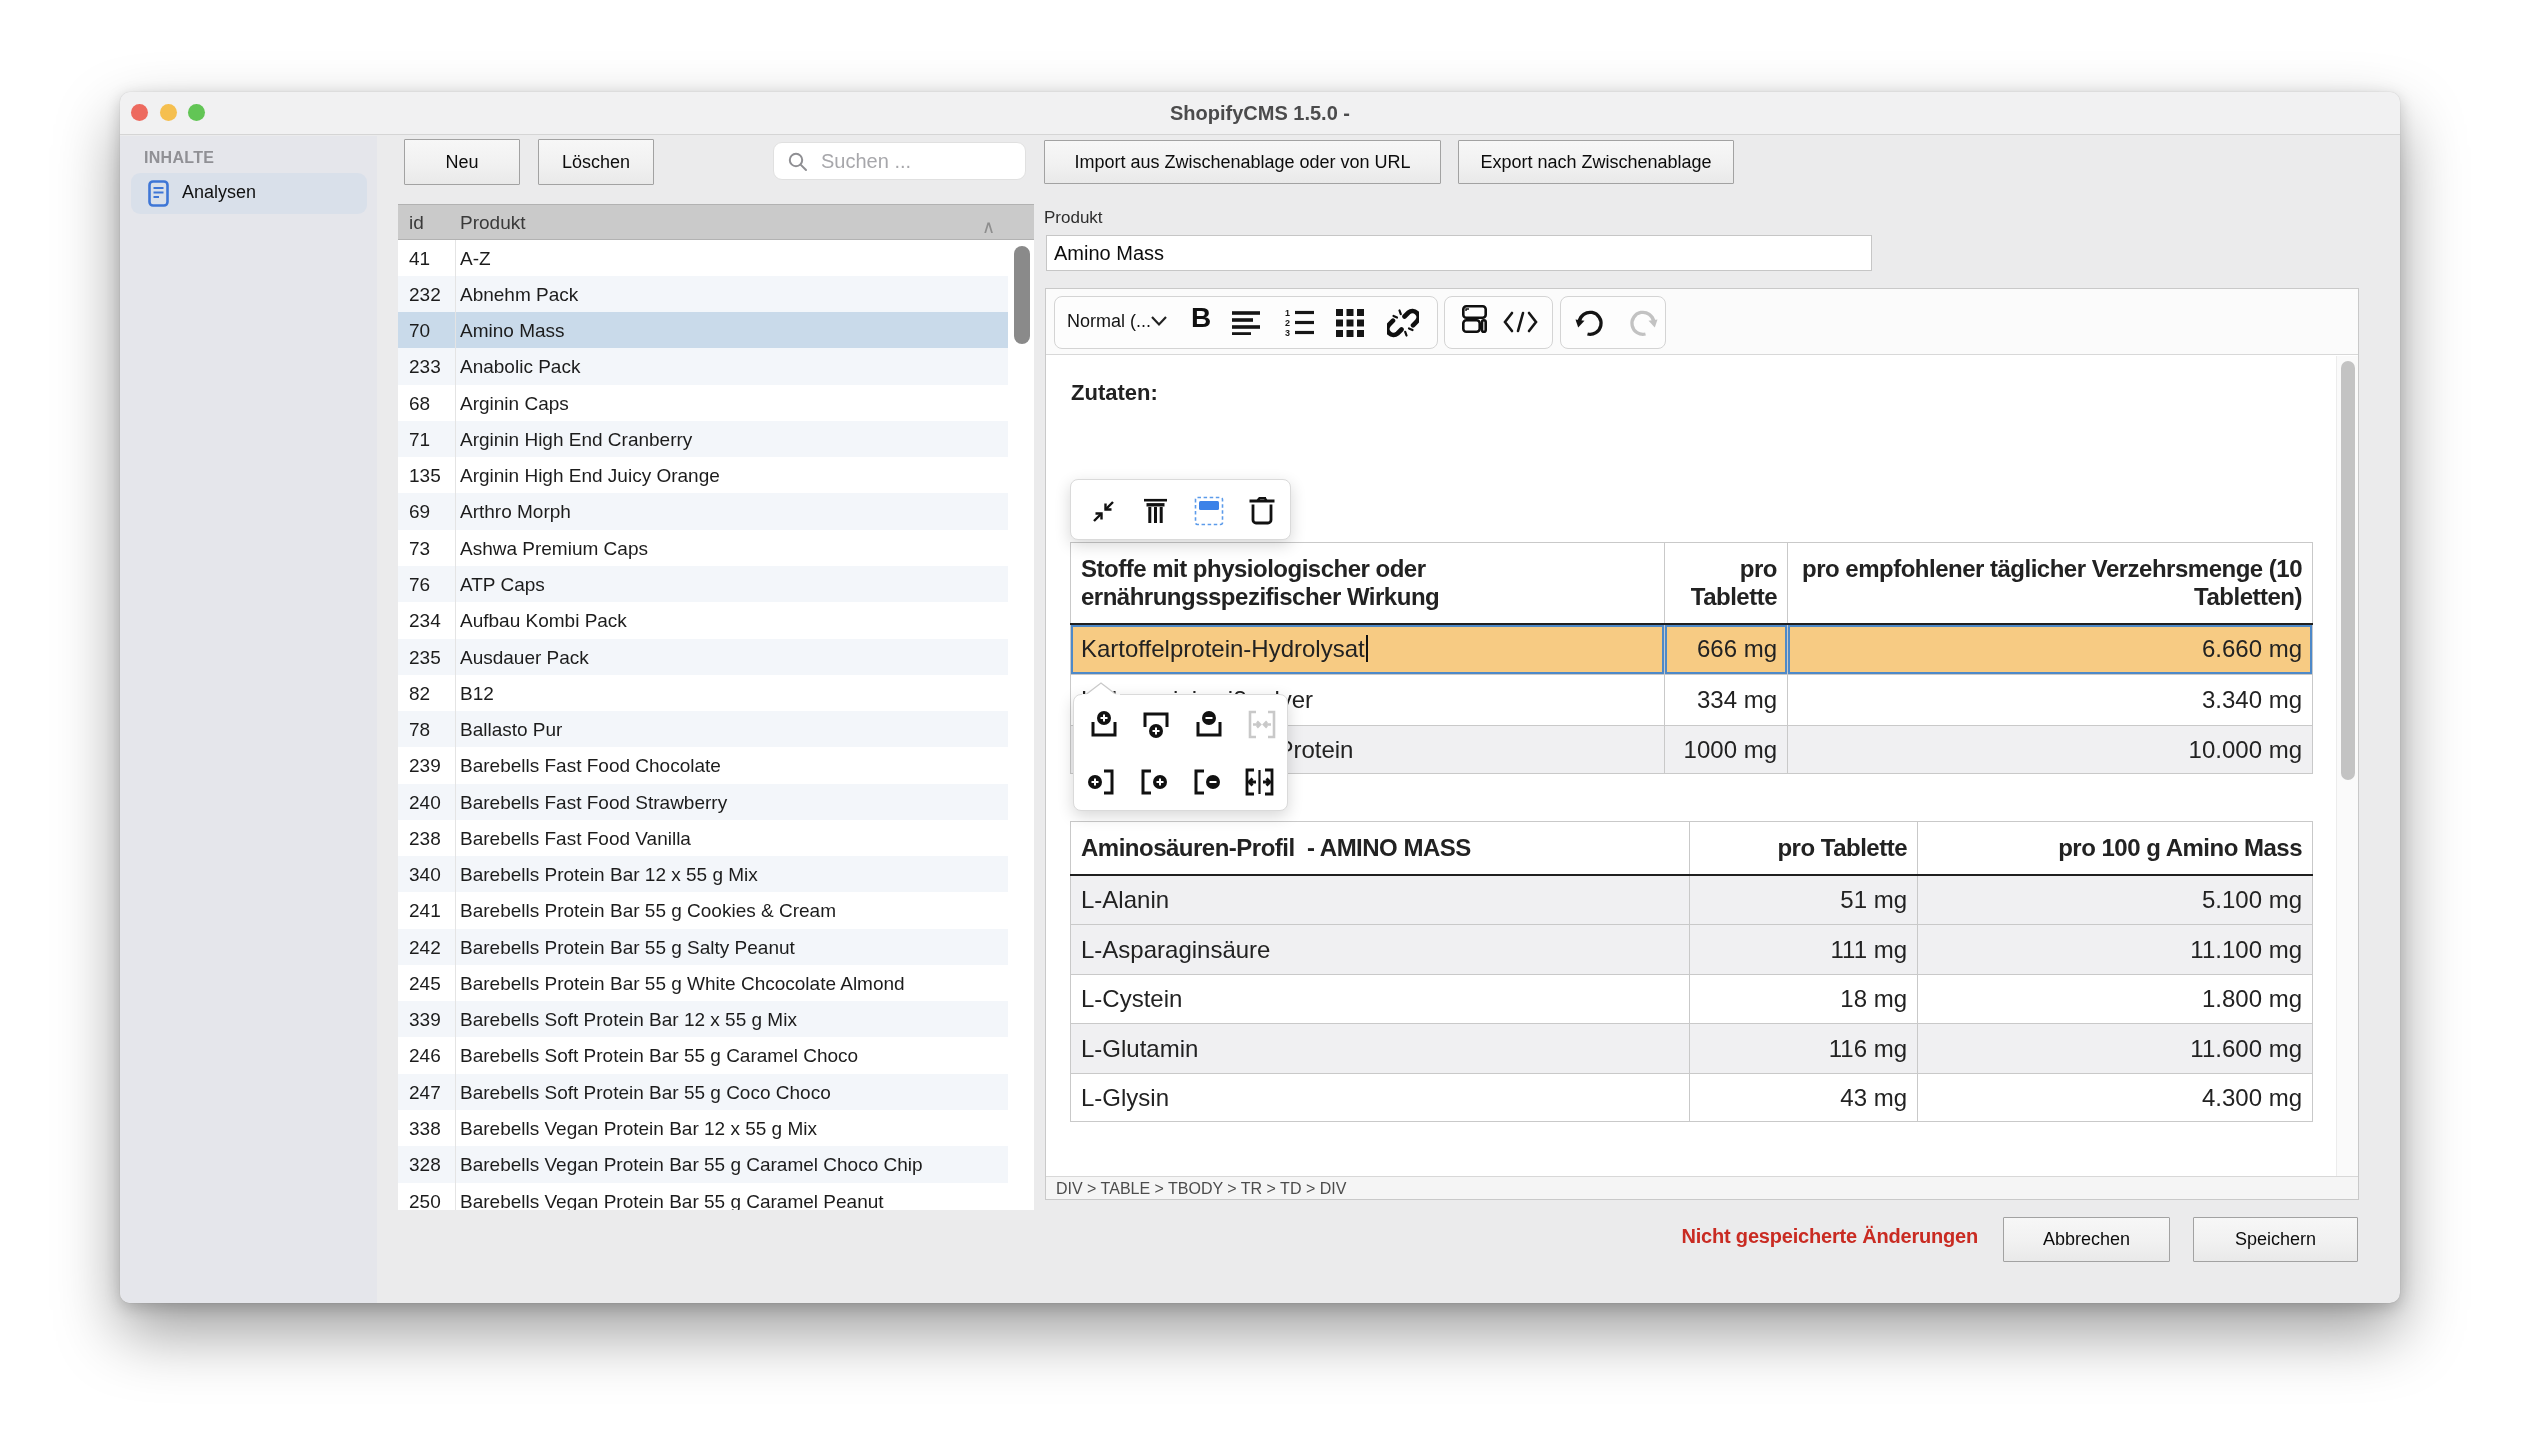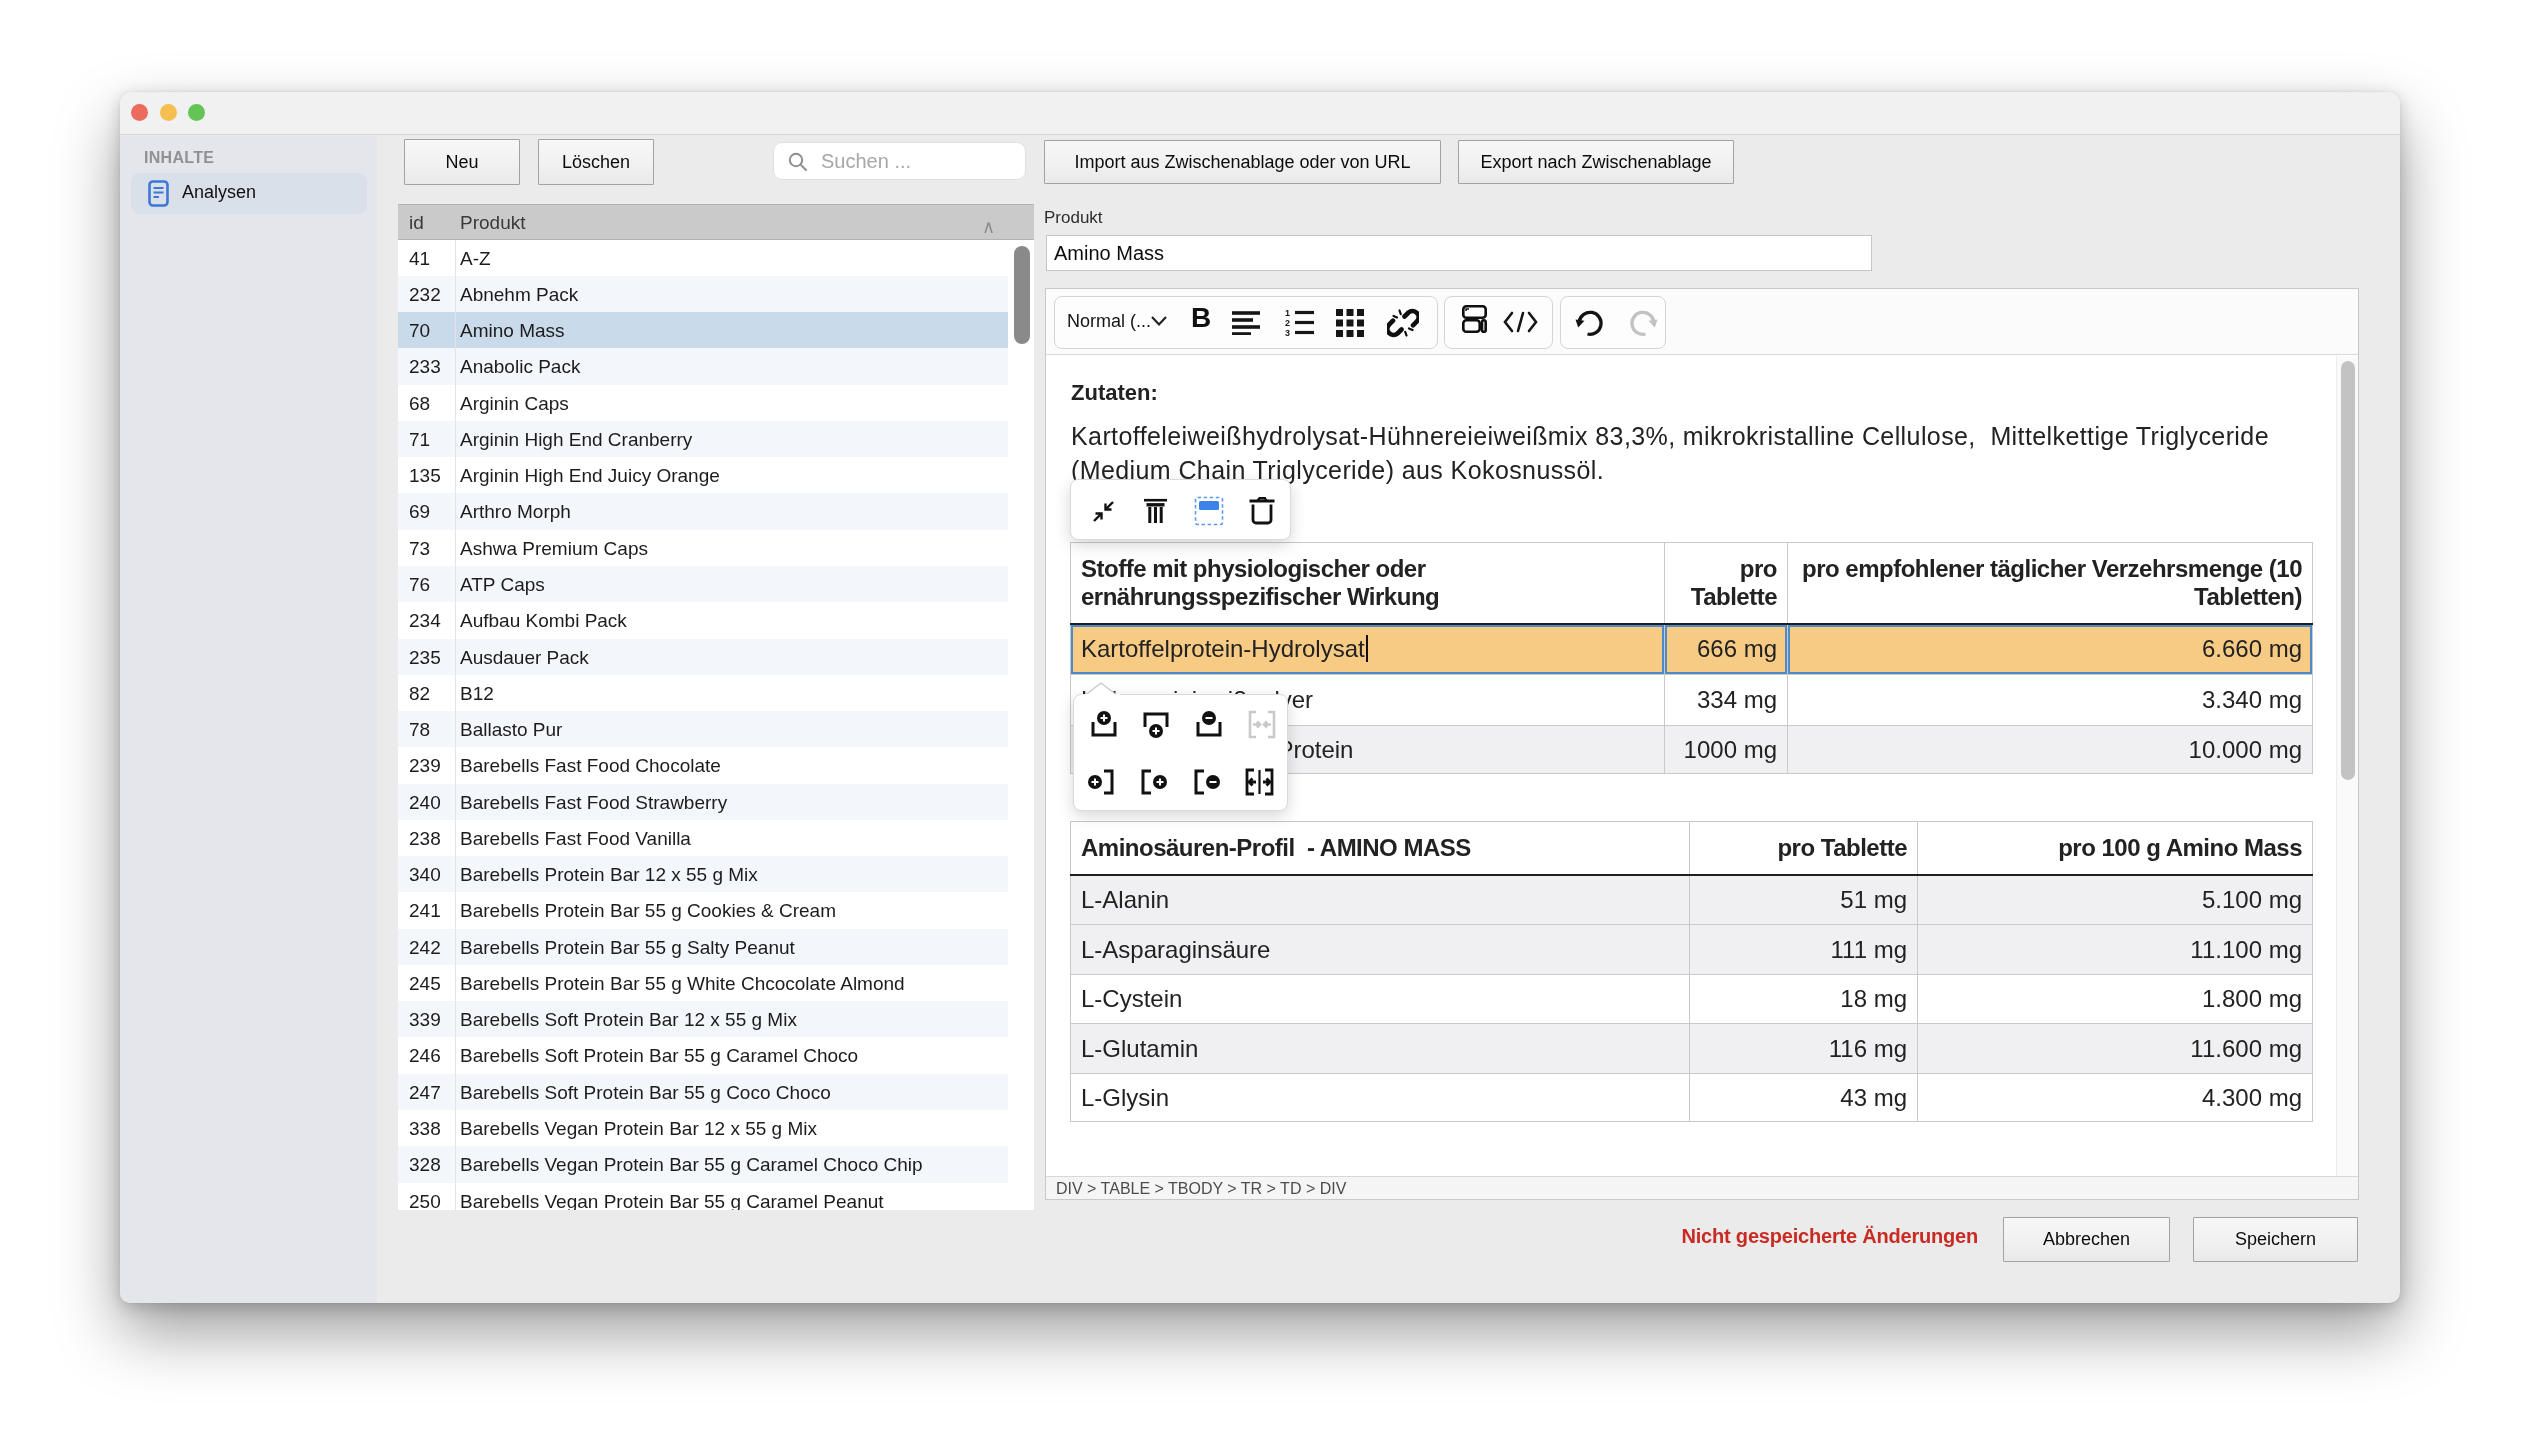--- a/index.html
+++ b/index.html
@@ -57,20 +57,21 @@
 
   .redmsg { position:absolute; top:1133px; font-size:20px; font-weight:700; color:#c92b22; letter-spacing:-0.2px; }
 </style>
 </head>
 <body>
 <div class="window">
   <div class="titlebar">
     <div class="light" style="left:11px; background:#ed6a5f;"></div>
     <div class="light" style="left:40px; background:#f5bf4f;"></div>
     <div class="light" style="left:68px; background:#62c555;"></div>
+    <div class="title">ShopifyCMS 1.5.0 -</div>
   </div>
   <div class="sidebar">
     <div class="sb-head">INHALTE</div>
     <div class="sb-item">
       <svg class="ic" style="left:17px; top:7px;" width="21" height="27" viewBox="0 0 21 27">
         <rect x="1.5" y="1.5" width="18" height="24" rx="3.5" fill="none" stroke="#3e76d6" stroke-width="2.6"></rect>
         <line x1="5.5" y1="8" x2="15.5" y2="8" stroke="#3e76d6" stroke-width="2"></line>
         <line x1="5.5" y1="12.5" x2="15.5" y2="12.5" stroke="#3e76d6" stroke-width="2"></line>
         <line x1="5.5" y1="17" x2="11" y2="17" stroke="#3e76d6" stroke-width="2"></line>
       </svg>
@@ -288,21 +289,20 @@
         <polygon points="0.5,11.5 9.5,12.8 3.2,19.5" fill="#141414"></polygon>
       </svg>
       <svg class="ic" style="left:582px; top:19px;" width="30" height="30" viewBox="0 0 30 30">
         <path d="M25.8 13.5 A 11 11 0 1 0 17.5 26" fill="none" stroke="#c2c2c2" stroke-width="3.3"></path>
         <polygon points="29.5,11.5 20.5,12.8 26.8,19.5" fill="#c2c2c2"></polygon>
       </svg>
     </div>
 
     <div class="content">
       <div class="zut">Zutaten:</div>
-      <div class="para">Kartoffeleiweißhydrolysat-Hühnereieiweißmix 83,3%, mikrokristalline Cellulose,&nbsp; Mittelkettige Triglyceride<br>(Medium Chain Triglyceride) aus Kokosnussöl.</div>
 
       <table class="t" id="t1" style="top:186px; width:1241px;">
         <colgroup>
             <col style="width:594px">
             <col style="width:123px">
             <col style="width:525px">
           </colgroup>
         <tbody>
             <tr class="hd" style="height:81px;">
           <td>Stoffe mit physiologischer oder<br>ernährungsspezifischer Wirkung</td>

